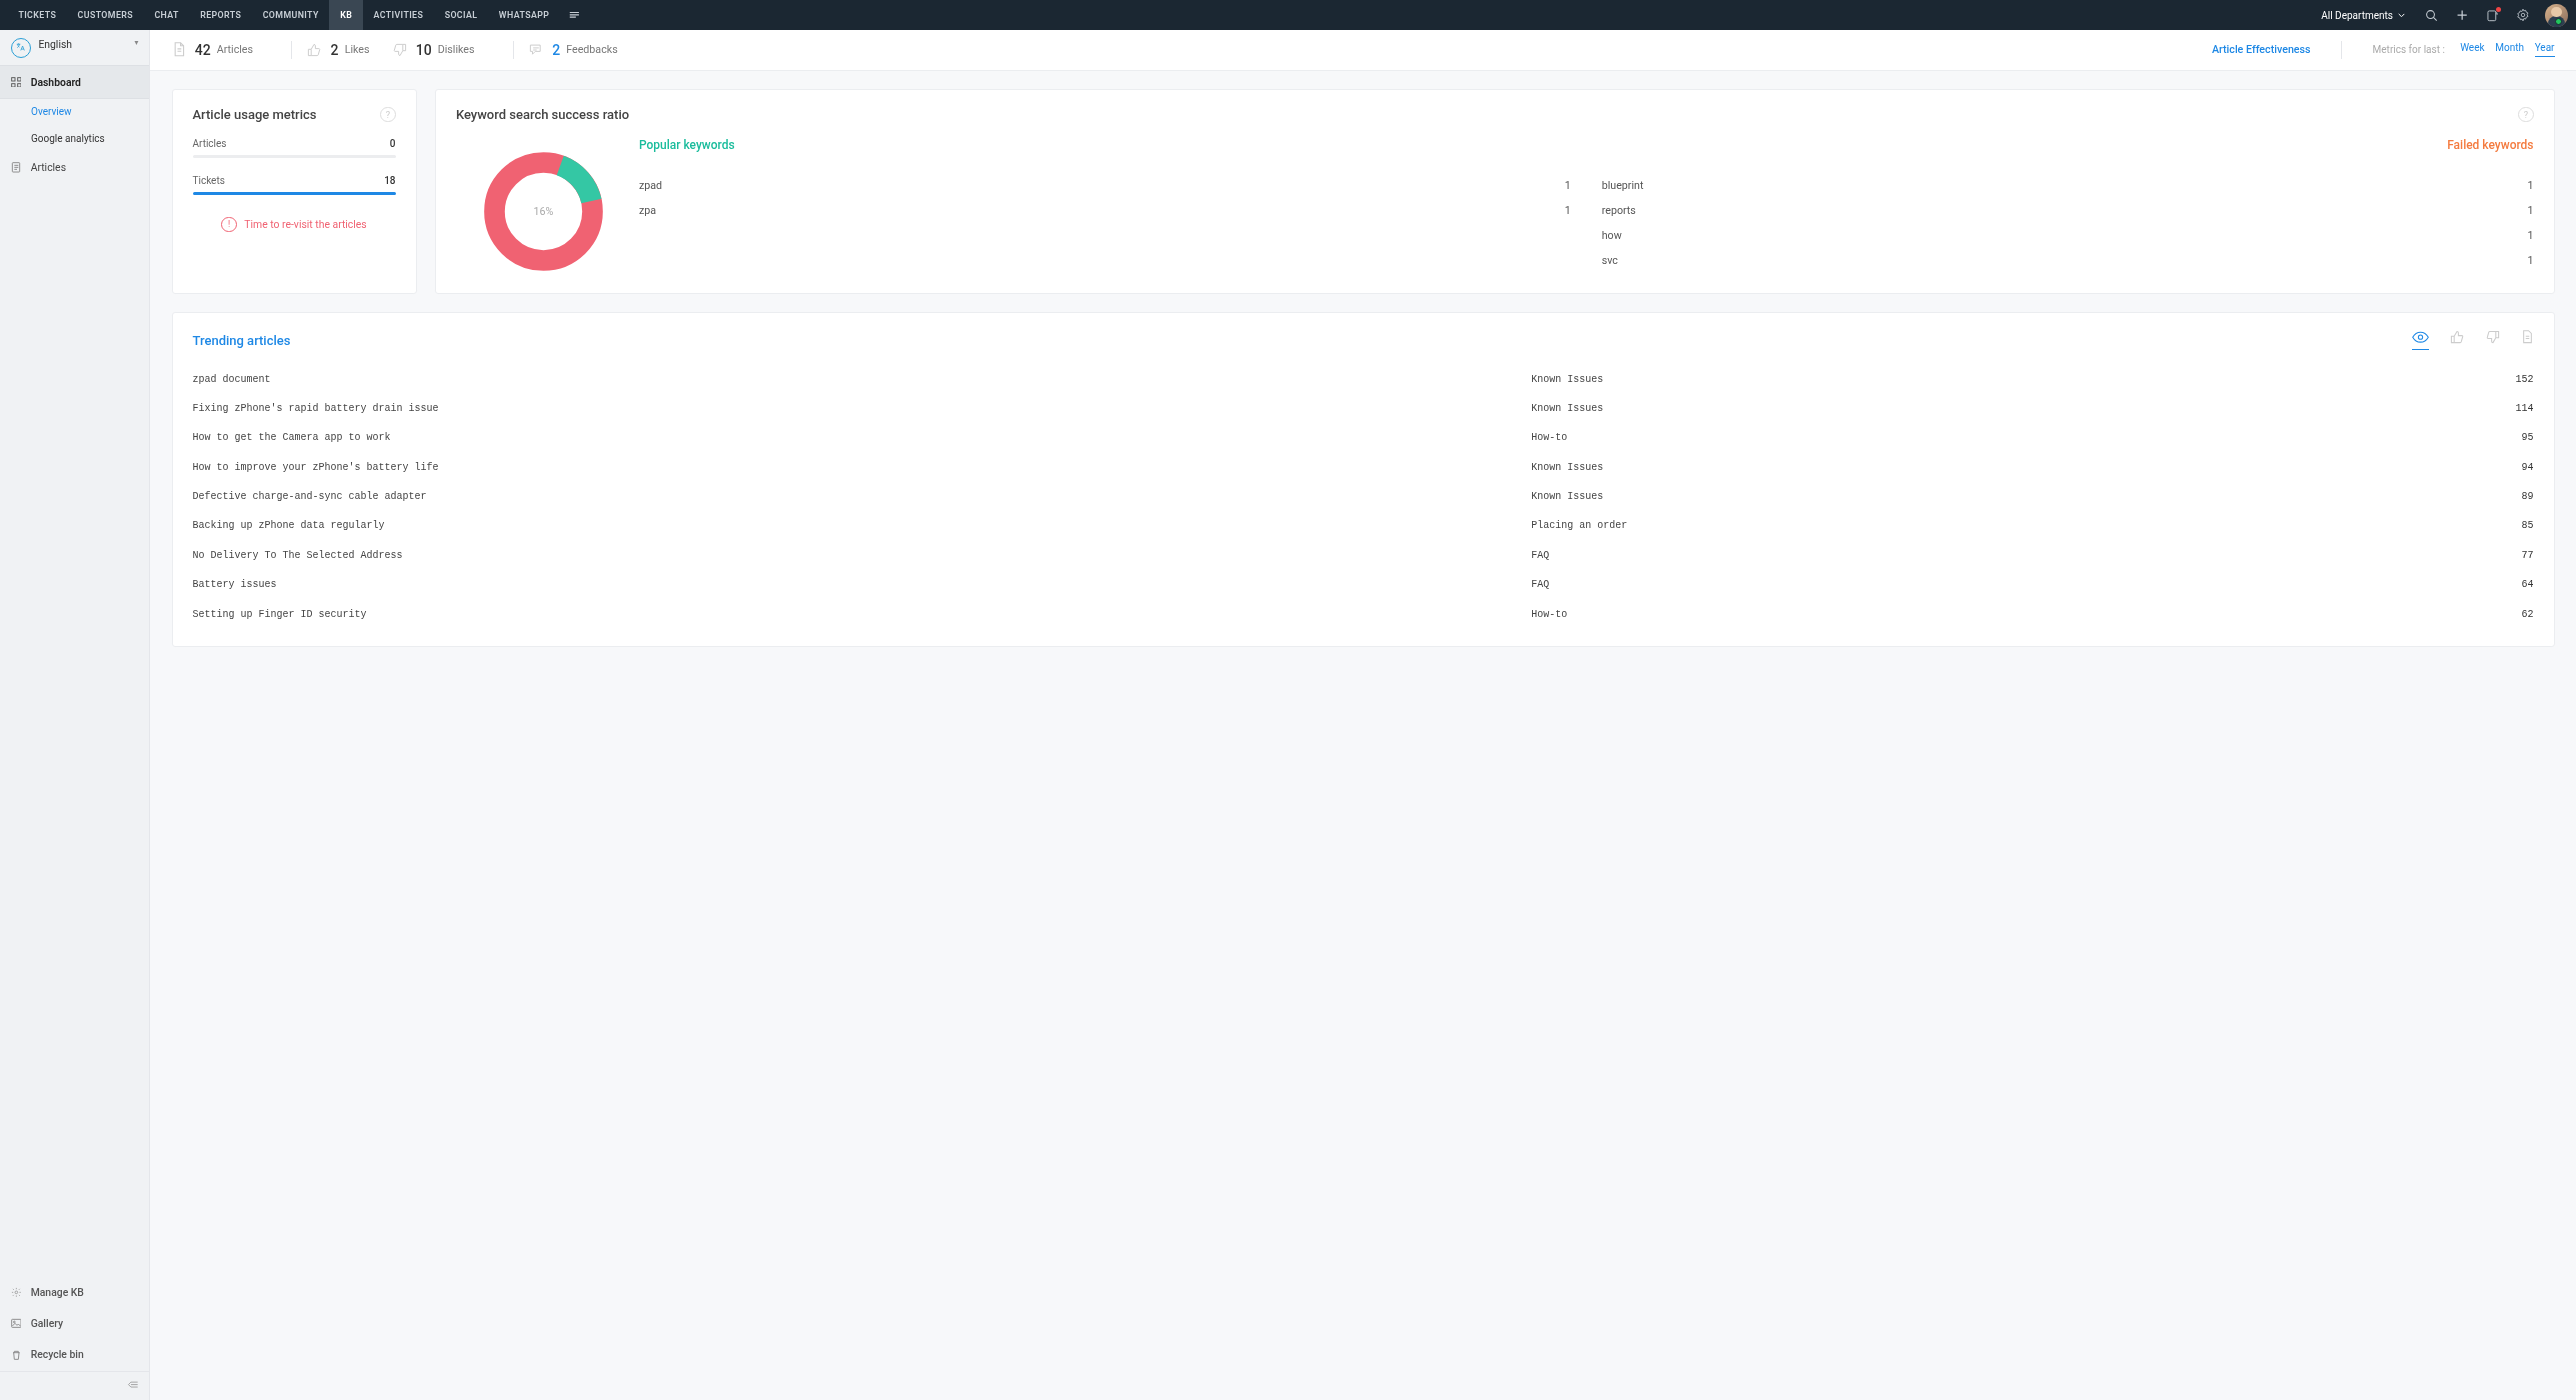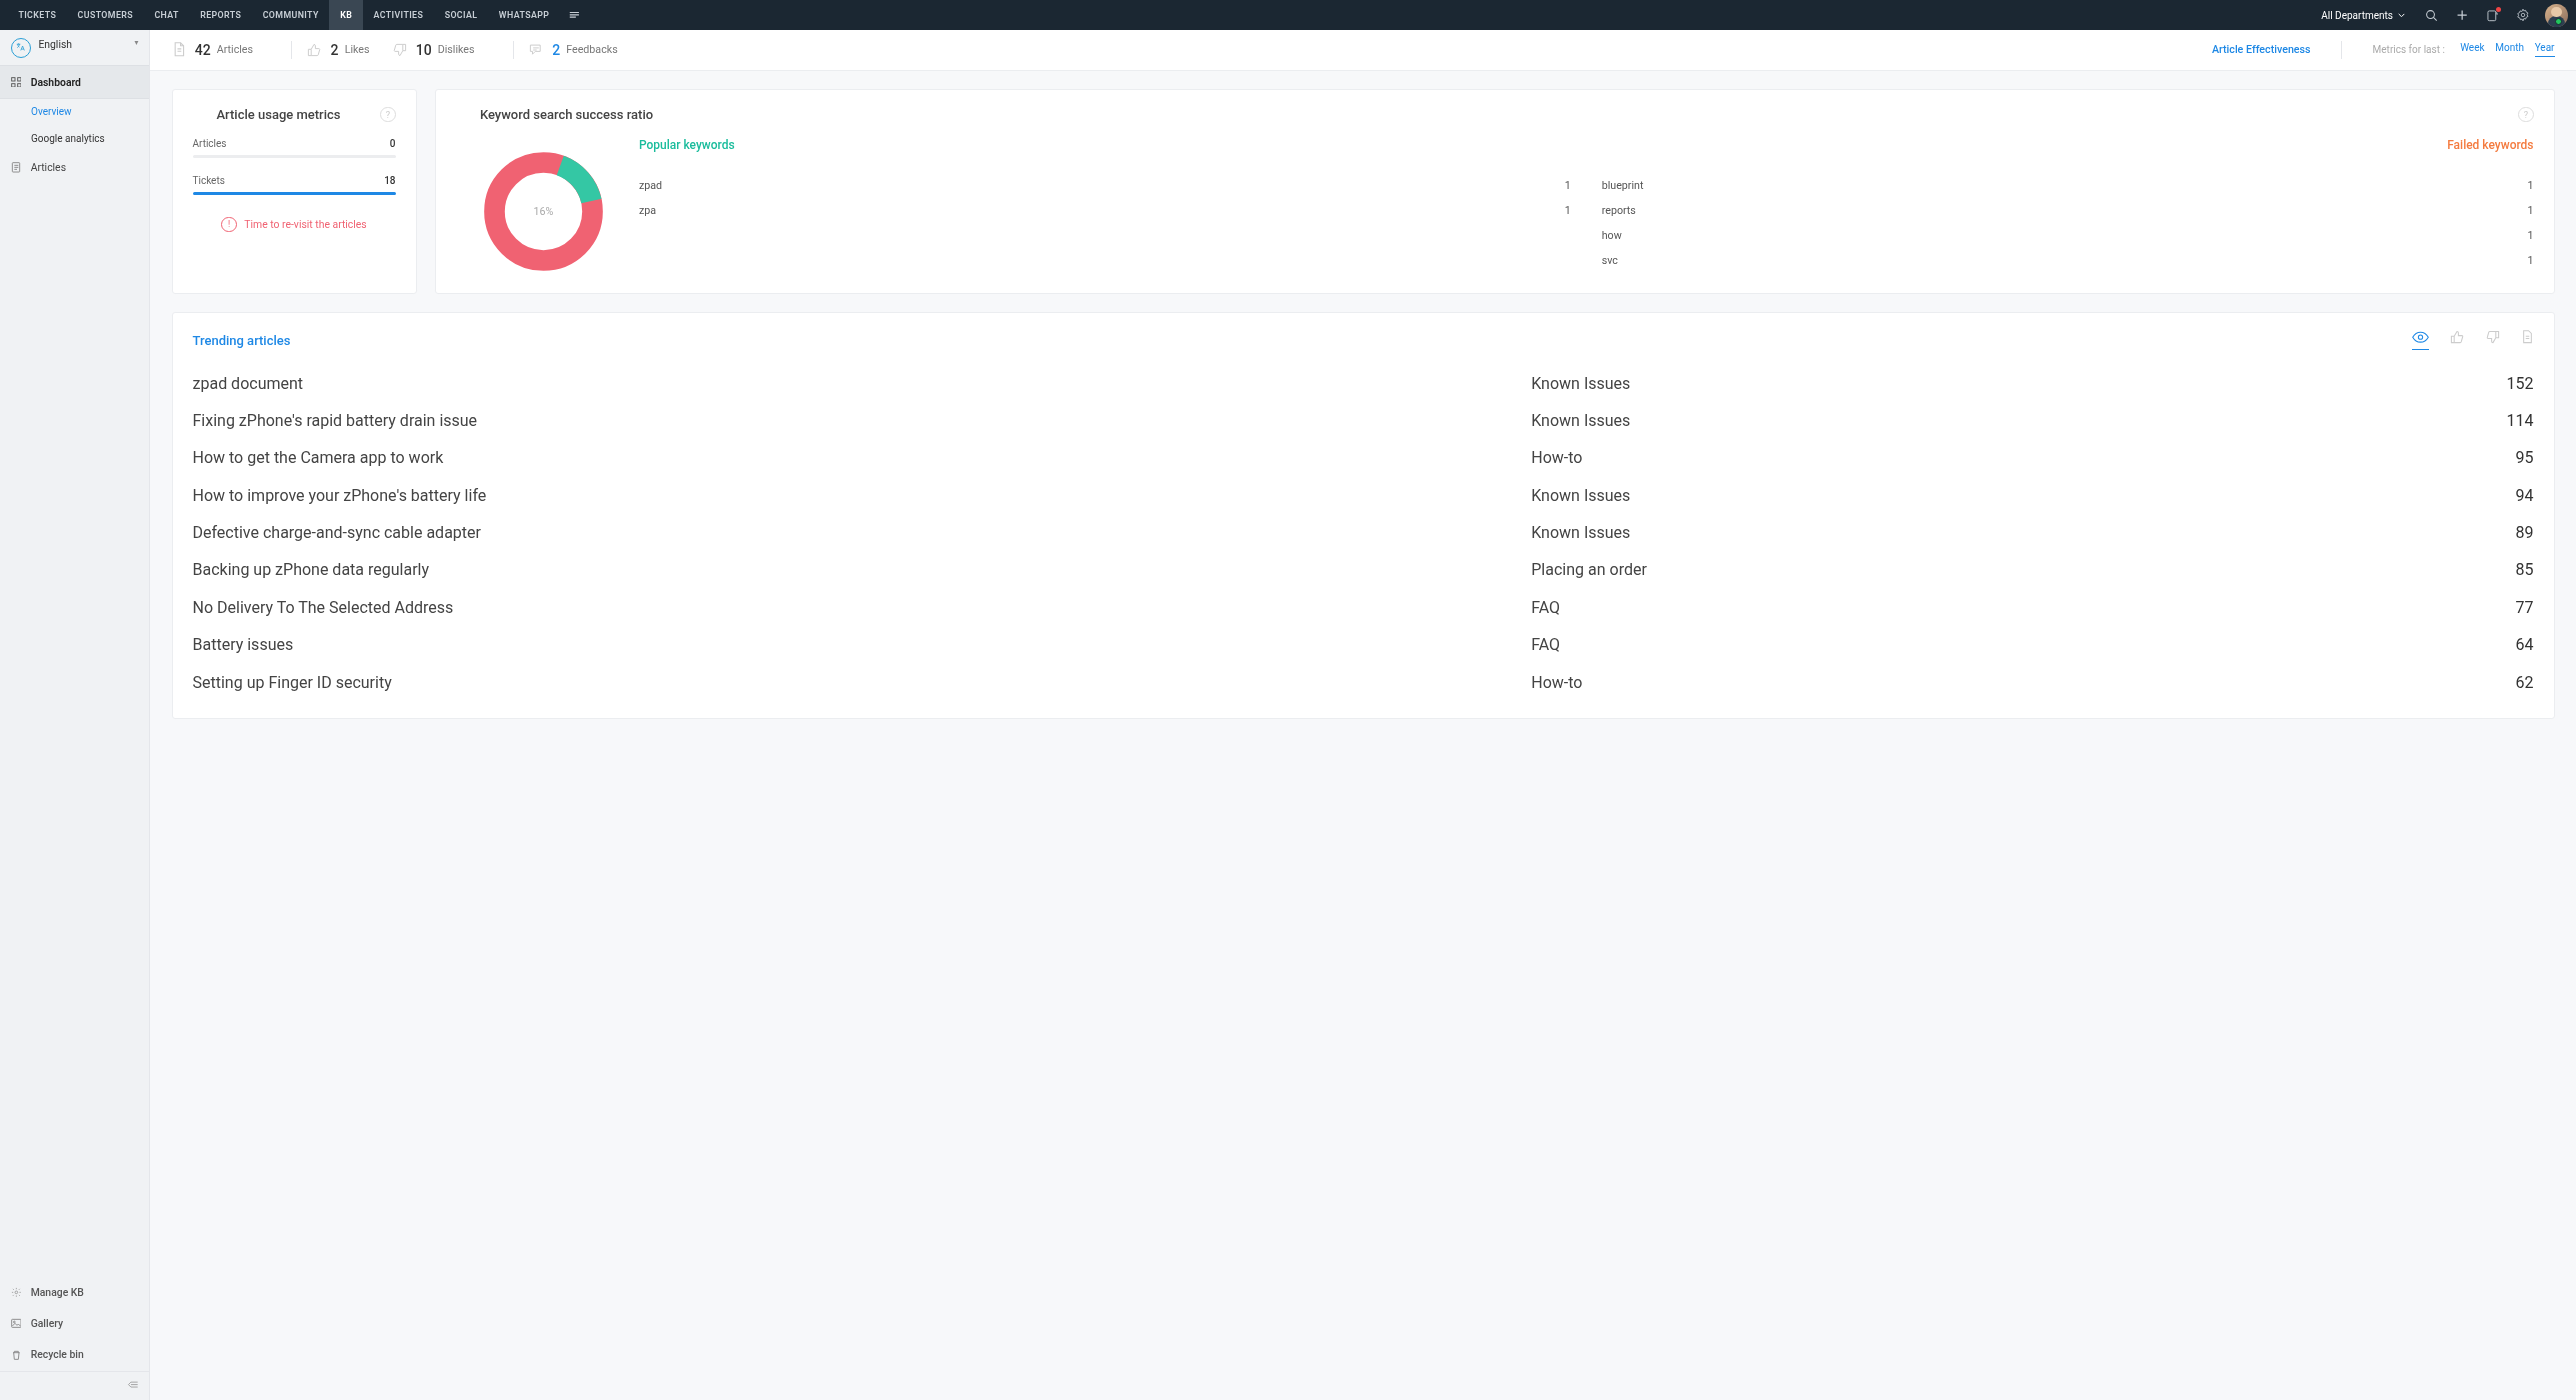--- a/index.html
+++ b/index.html
@@ -56,21 +56,21 @@
 .timerange { display: flex; gap: 10.7px; font-size: 10px; }
 .timerange span { color: #1e88e5; cursor: pointer; padding-bottom: 3.1px; }
 .timerange span.active { border-bottom: 1.5px solid #1e88e5; }
 
 
 .cards { display: flex; gap: 18.4px; padding: 18.4px 21.5px; }
 .card { background: #fff; border: 0.8px solid #ebedf0; border-radius: 3.1px; padding: 17px 20px; }
 .card-a { width: 245px; }
 .card-b { flex: 1; }
 .card-title-row { display: flex; align-items: center; justify-content: space-between; margin-bottom: 15.3px; }
-.card-title { font-size: 13px; color: #444; font-weight: 500; margin-left: 24px; }
+.card-title { font-size: 13px; color: #444; font-weight: 500; }
 .help-circ { width: 15.3px; height: 15.3px; border: 1.2px solid #ddd; border-radius: 50%; color: #ccc; font-size: 9.2px; display: flex; align-items: center; justify-content: center; cursor: pointer; }
 
 .metric-row { margin-bottom: 17px; }
 .metric-row .mr-top { display: flex; justify-content: space-between; font-size: 10px; color: #666; margin-bottom: 6.1px; }
 .metric-row .mr-top .val { color: #333; font-weight: 500; }
 .bar { height: 3.1px; background: #ecedef; border-radius: 1.5px; overflow: hidden; }
 .bar-fill { height: 100%; background: #1e88e5; }
 .revisit { display: flex; align-items: center; justify-content: center; gap: 7.7px; margin-top: 21.5px; color: #f06272; font-size: 10.4px; }
 .revisit .warn { width: 15.3px; height: 15.3px; border: 1.2px solid #f06272; border-radius: 50%; display: flex; align-items: center; justify-content: center; font-size: 8.4px; }
 
@@ -83,21 +83,21 @@
 .kcol.fail .kcol-title { color: #f47b3f; text-align: right; }
 .krow { display: flex; justify-content: space-between; padding: 6.1px 0; font-size: 10.7px; color: #555; }
 
 
 .trend-card { background: #fff; border: 0.8px solid #ebedf0; border-radius: 3.1px; margin: 0 21.5px 18.4px; padding: 17px 20px; }
 .trend-head { display: flex; align-items: center; justify-content: space-between; margin-bottom: 14px; }
 .trend-title { color: #1e88e5; font-size: 13px; font-weight: 500; }
 .trend-icons { display: flex; gap: 21.5px; align-items: center; }
 .trend-icons .ti { color: #ccc; cursor: pointer; padding-bottom: 6.1px; }
 .trend-icons .ti.active { color: #1e88e5; border-bottom: 1.5px solid #1e88e5; }
-.trend-row { display: flex; padding: 9.2px 0; font-size: 16px; color: #444; }
+.trend-row { display: flex; padding: 9.2px 0; font-size: 10px; color: #444; font-family: Liberation Mono, monospace; }
 .trend-row .t-title { flex: 1.4; cursor: pointer; }
 .trend-row .t-cat { flex: 1; }
 .trend-row .t-count { width: 46px; text-align: right; color: #333; }
 
 svg { display: block; }
 </style>
 </head>
 <body>
 
 <div class="topnav">

